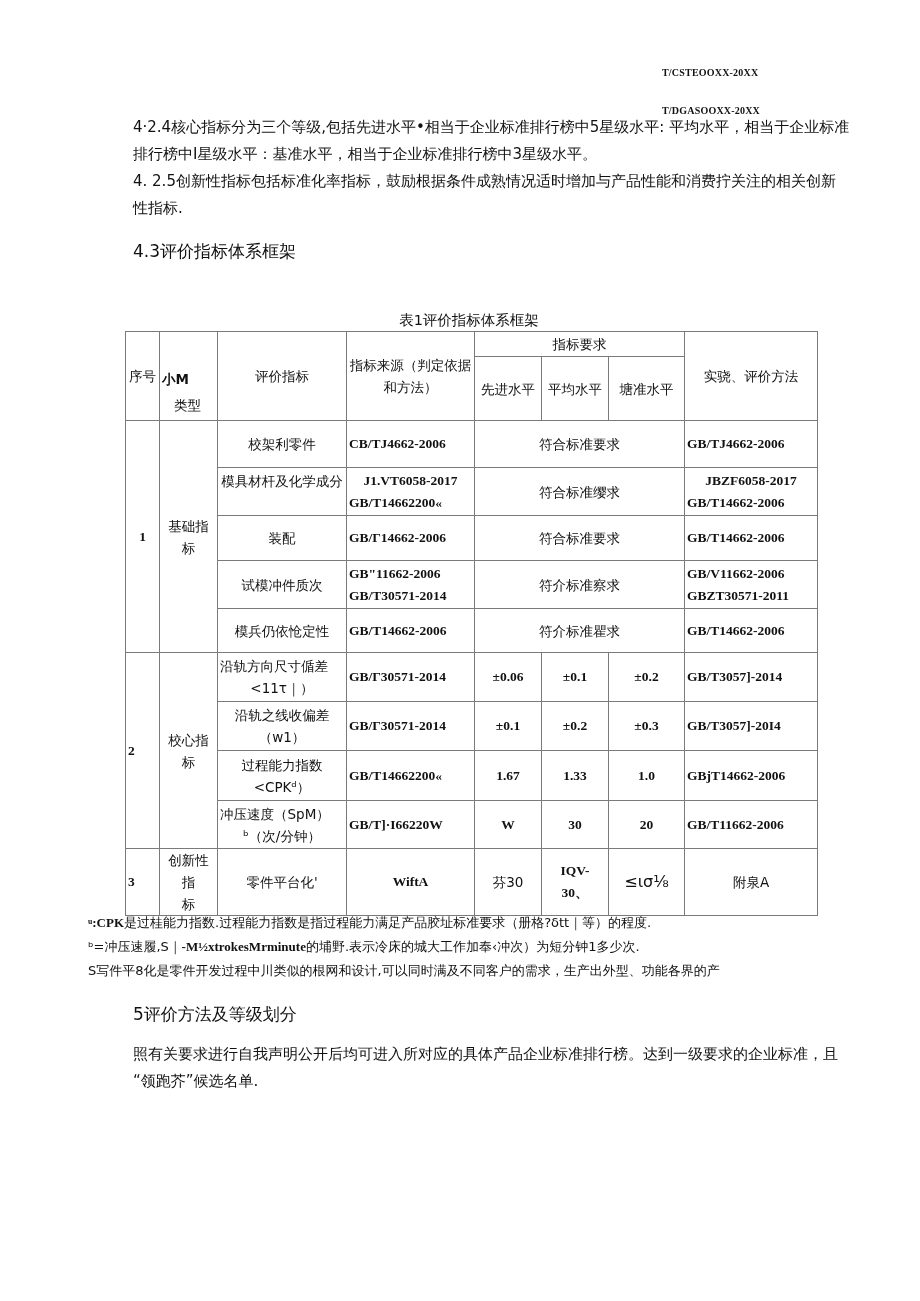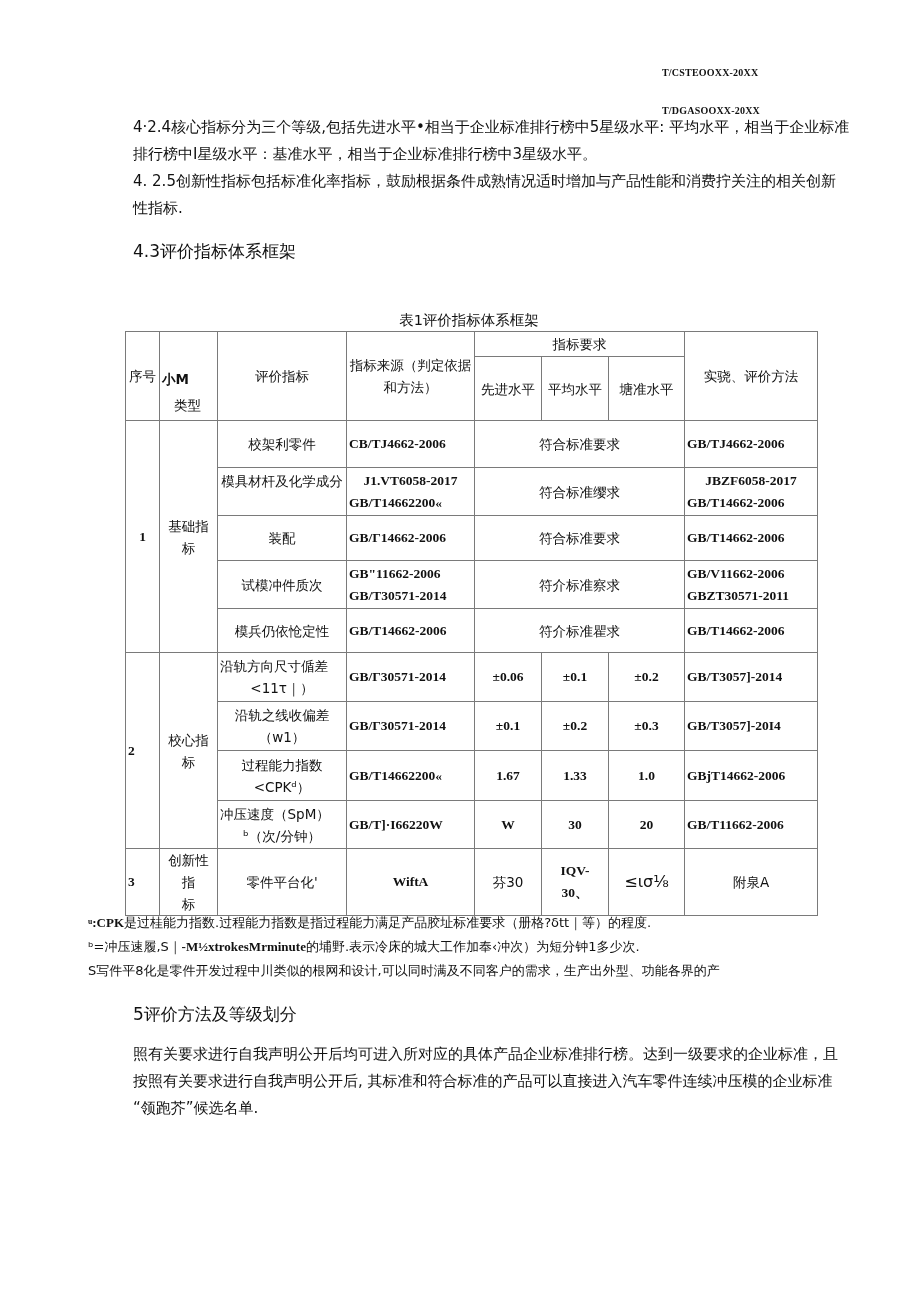--- a/index.html
+++ b/index.html
@@ -183,17 +183,16 @@
   </div>
   <div class="note" style="top:938px;">
     <span>ᵇ=</span><span>冲压速履,S｜</span><span class="serif">-M½xtrokesMrminute</span><span>的埔野.表示冷床的城大工作加奉‹冲次）为短分钟1多少次.</span>
   </div>
   <div class="note" style="top:962px;">S写件平8化是零件开发过程中川类似的根网和设计,可以同时满及不同客户的需求，生产出外型、功能各界的产</div>
 
   <div class="heading" style="top:1003px;">5评价方法及等级划分</div>
 
   <div class="para" style="top:1041px;">
     <div>照有关要求进行自我声明公开后均可进入所对应的具体产品企业标准排行榜。达到一级要求的企业标准，且</div>
-    <div>按照有关要求进行自我声明公开后, 其标准和符合标准的产品可以直接进入汽车零件连续冲压模的企业标准</div>
     <div>“领跑芥”候选名单.</div>
   </div>
 
 </div>
 
 </body></html>

